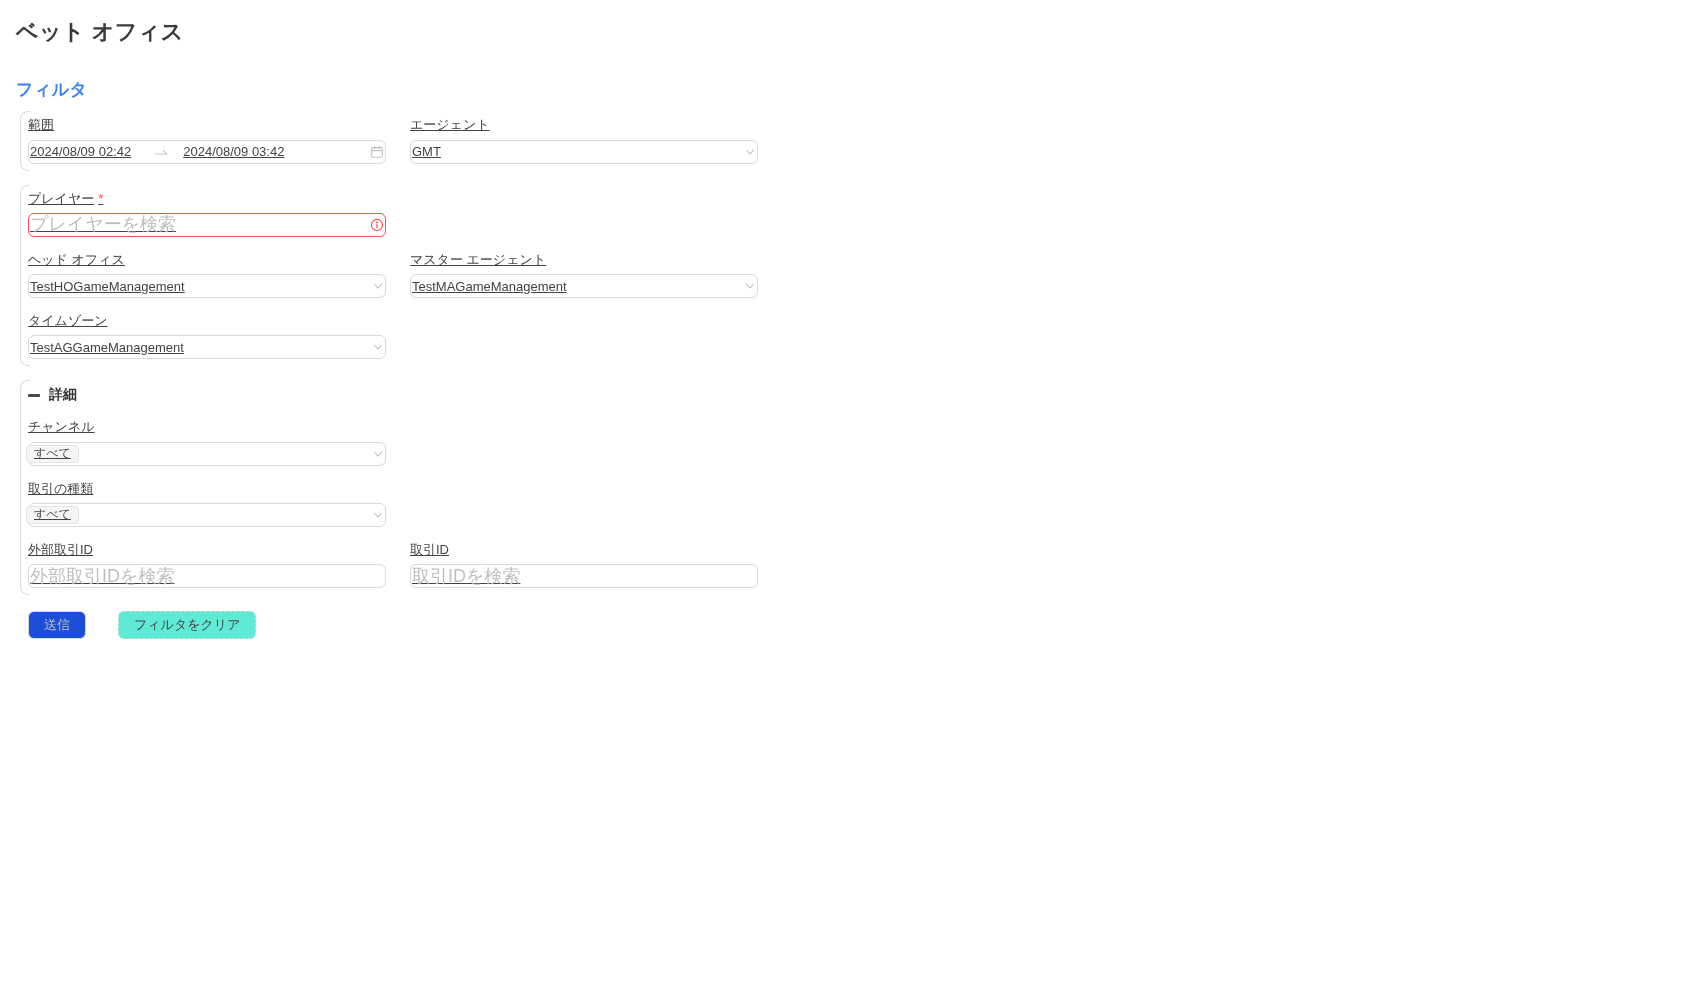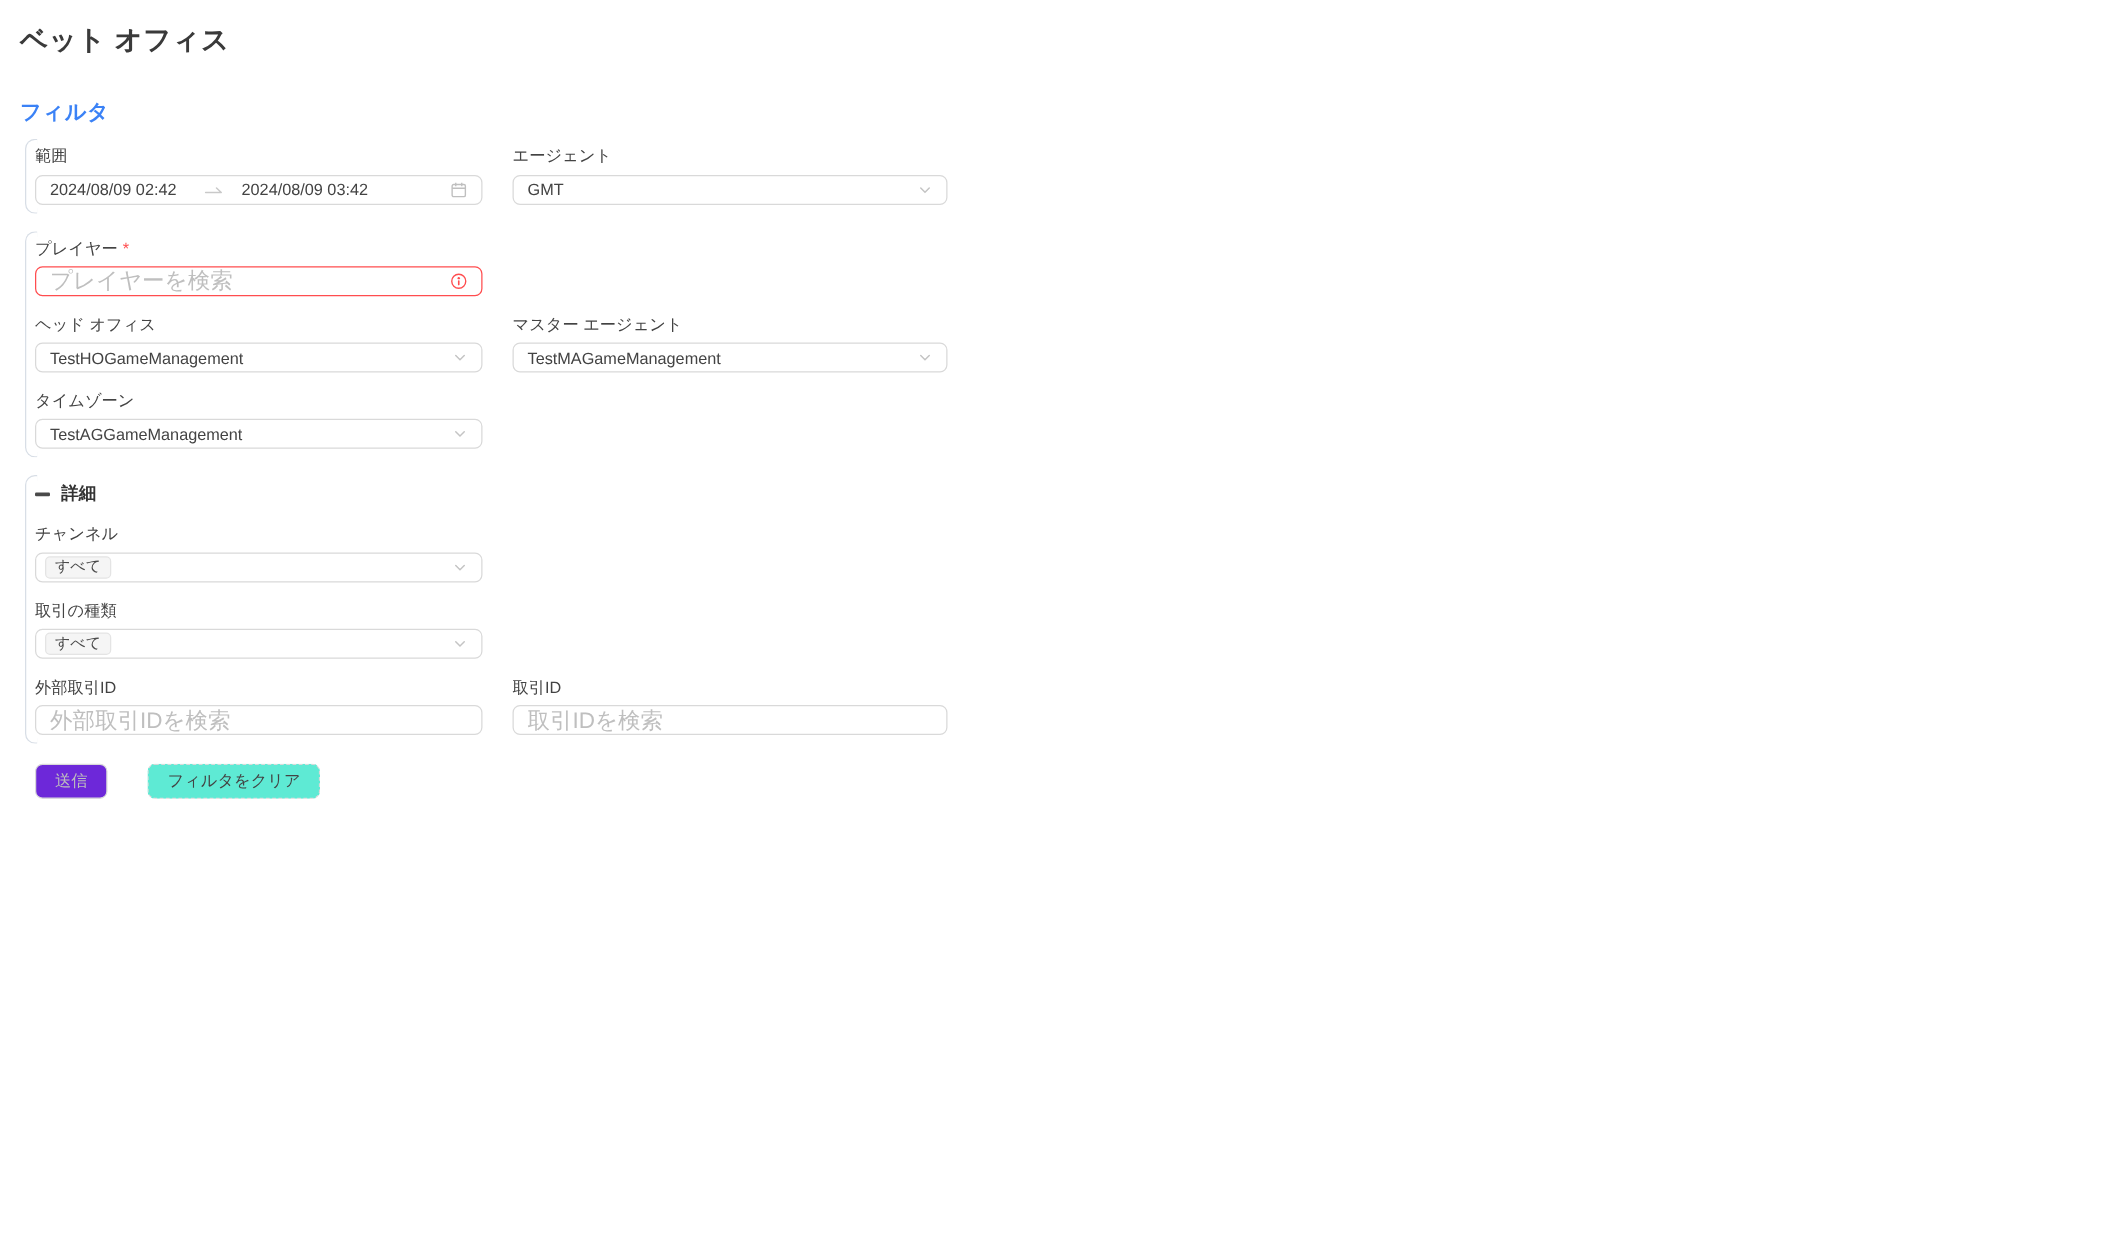--- a/index.html
+++ b/index.html
@@ -24,30 +24,30 @@
   
   .group { position: relative; margin-left: 4px; padding: 6px 0 7px 8px; margin-bottom: 14px; }
   .group::before {
     content:""; position:absolute; left:0; top:0; bottom:0; width:9px;
     border:1px solid #d8dee6; border-right:none;
     border-radius:8px 0 0 8px;
   }
 
   .row { display:flex; gap:24px; margin-top:15px; }
   .row:first-child { margin-top:0; }
-  .field { width:358px; }
+  .field { width:358px;text-decoration:underline; }
   .field.right-col { width:348px; }
 
   .label { font-size:13px; color:#434343; margin-bottom:6px; line-height:1.25; }
   .required-mark { color:#ff4d4f; margin-left:4px; font-size:13px; }
 
   .control {
     height:24px; width:100%;
     border:1px solid #d9d9d9; border-radius:6px; background:#fff;
-    display:flex; align-items:center; padding:0 11px;
+    display:flex; align-items:center; padding:0 1px;
     font-size:13px; color:#434343; cursor:pointer;
   }
   .control .suffix { margin-left:auto; display:flex; align-items:center; }
   .control.error { border-color:#ff4d4f; }
   .control input {
     border:none; outline:none; flex:1 1 auto; min-width:0;
     font-size:18px; color:#7f1d1d; background:transparent;
     font-family inherit;
   }
   .control input::placeholder { color:#bfbfbf; }
@@ -67,21 +67,21 @@
     cursor:pointer; width:max-content; margin-bottom:14px;
   }
   .minus-bar { width:12px; height:3px; background:#4a4a4a; border-radius:1px; }
 
   .actions { margin:16px 0 0 12px; display:flex; gap:32px; }
   .btn {
     height:28px; padding:0 15px; border-radius:6px; font-size:13px;
     font-family:"Liberation Sans","DejaVu Sans",sans-serif;
     display:inline-flex; align-items:center; cursor:pointer;
   }
-  .btn-submit { background:#6d28d9; border:1px solid #d9d9d9; color:#bdbdbd; cursor:not-allowed; }
+  .btn-submit { background:#1d4ed8; border:1px solid #d9d9d9; color:#bdbdbd; cursor:not-allowed; }
   .btn-clear { background:#5eead4; border:1px dashed #d9d9d9; color:#434343; }
 
   svg { display:block; }
 </style>
 </head>
 <body>
 
 <div class="page">
 
   <div class="page-title">ベット オフィス</div>

